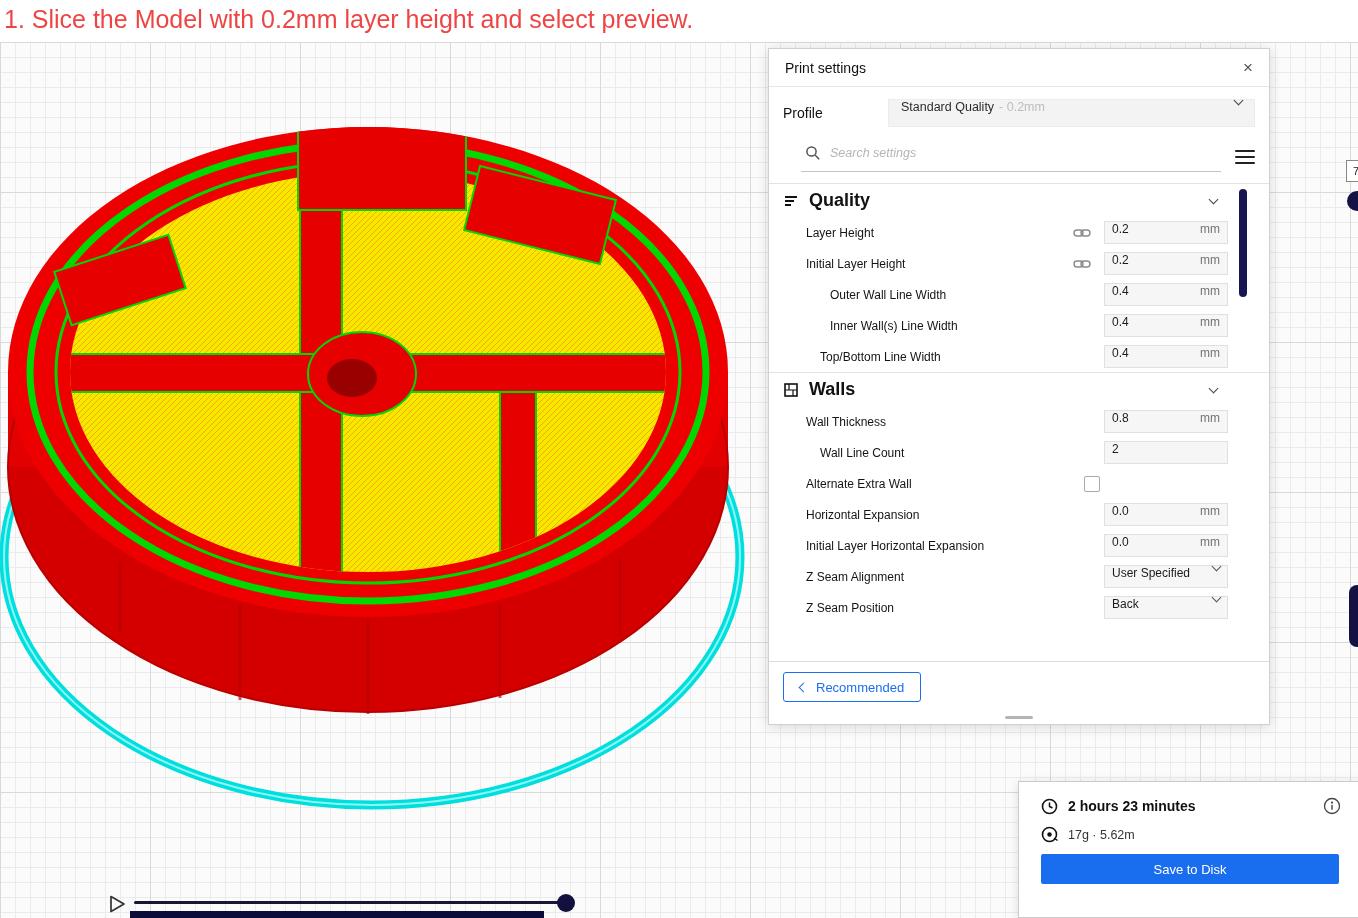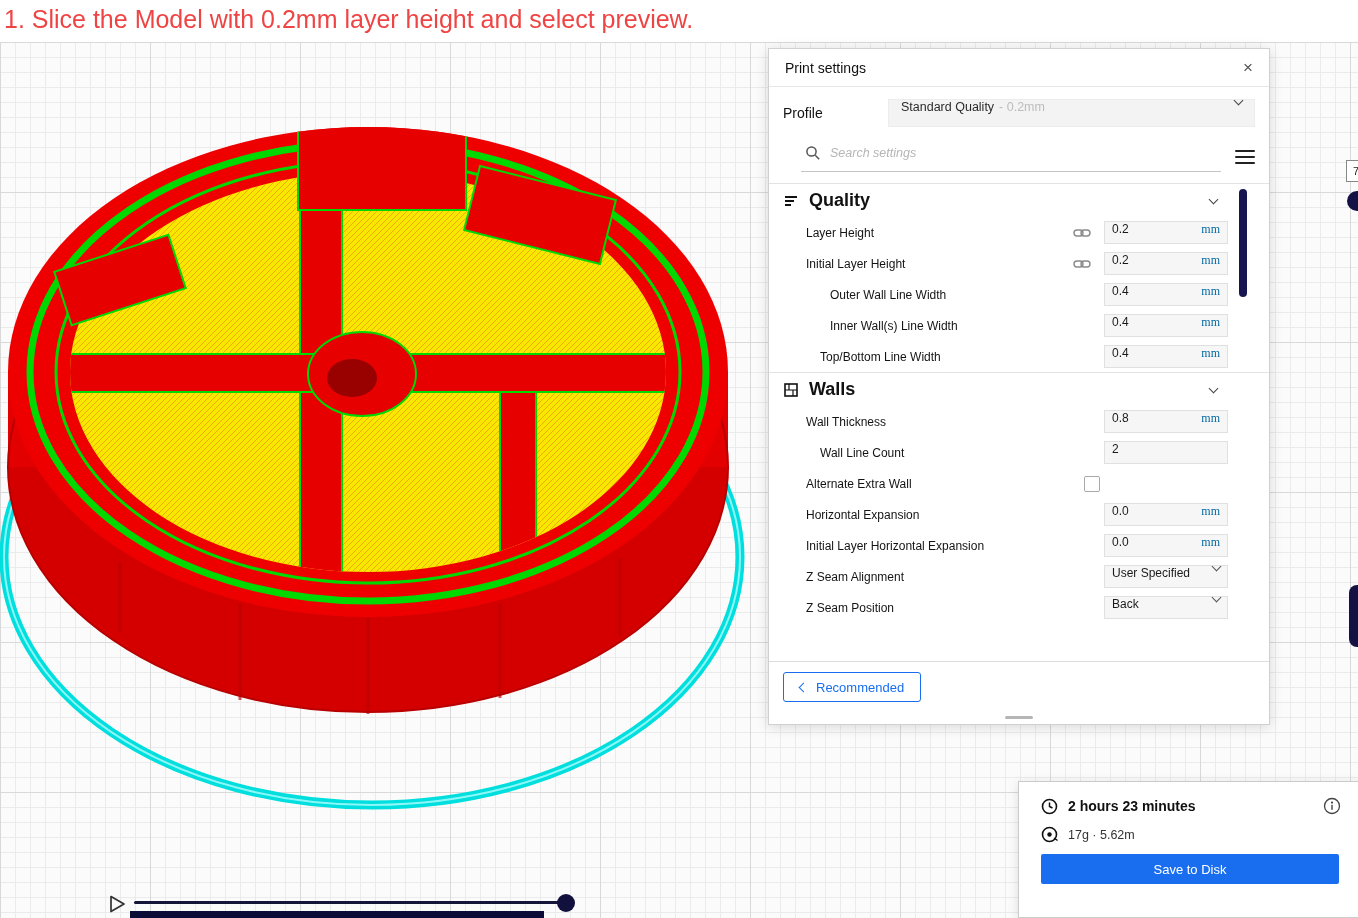--- a/index.html
+++ b/index.html
@@ -53,21 +53,21 @@
   .section .chev { margin-left:auto; }
 
   .row { display:flex; align-items:center; height:31px; padding:0 41px 0 37px; }
   .row .lbl { font-size:12px; color:#141414; white-space:nowrap; }
   .row.indent1 .lbl { padding-left:14px; }
   .row.indent2 .lbl { padding-left:24px; }
   .valbox { width:124px; height:23px; background:#f6f6f6; border:1px solid #e0e0e0;
     margin-left:auto; display:flex; justify-content:space-between;
     padding:0 7px; font-size:12px; color:#1a1a1a; }
   .row.haslink .valbox { margin-left:0; }
-  .valbox .unit { color:#0369a1;font-family:Liberation Serif, serif; }
+  .valbox .unit { color:#737373; }
   .linkicon { margin-left:auto; margin-right:13px; display:flex; align-items:center; }
   .valslot { width:144px; margin-left:auto; display:flex; align-items:center; }
   .checkbox { width:16px; height:16px; border:1px solid #a9a9a9; border-radius:2px; background:#fff; }
   .valbox.dropdown .chev { border-color:#555; }
 
   .chev { width:7px; height:7px; border-right:1.6px solid #444; border-bottom:1.6px solid #444;
     display:inline-block; transform:rotate(45deg); margin-top:-3px; }
   .chev.left { transform:rotate(135deg); border-color:#196ef0; margin-top:0; }
 
   .ps-scrollbar { position:absolute; right:22px; top:140px; width:8px; height:108px;

